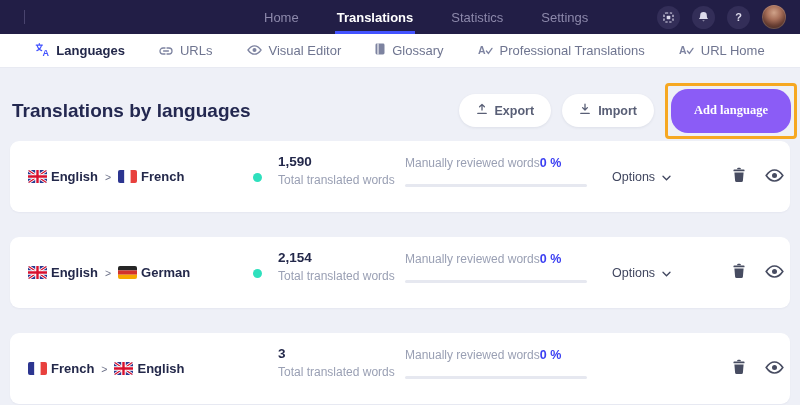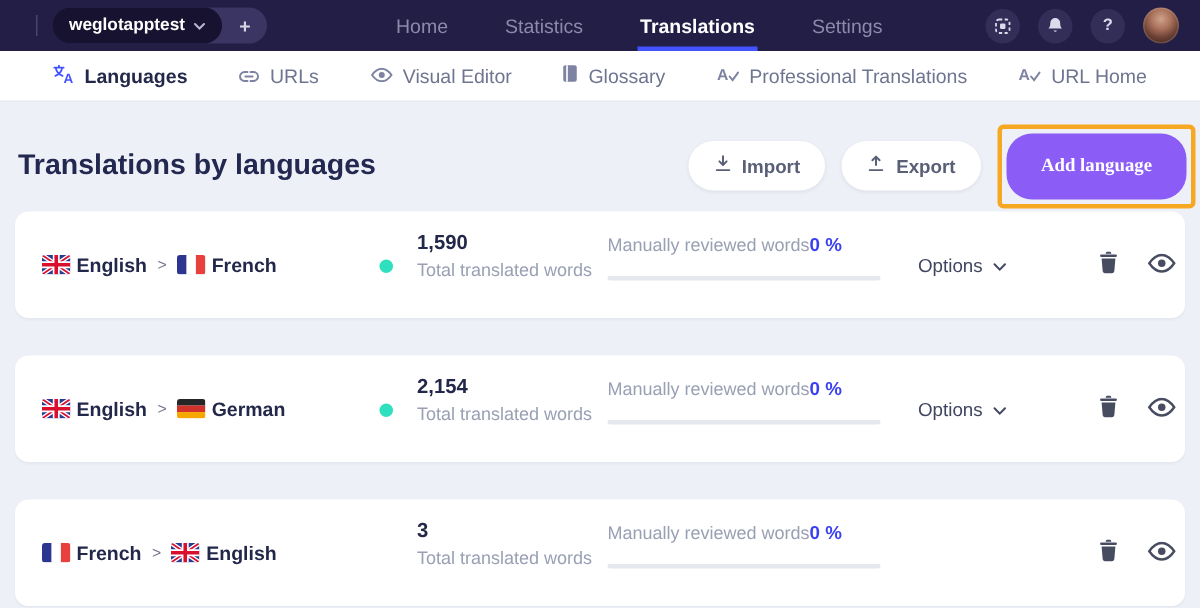--- a/index.html
+++ b/index.html
@@ -82,36 +82,25 @@
   .icon-btn { position:absolute; background:none; border:none; cursor:pointer;
     color:#474c61; padding:0; }
   .trash-btn { left:722px; top:26px; }
   .eye-btn { left:755px; top:28px; }
 </style>
 </head>
 <body>
 
 <header class="top-header">
   <div class="h-divider"></div>
-  <div class="project-pill">
-    <div class="project-inner">
-      <span>weglotapptest</span>
-      <span>
-        <svg width="8" height="5" viewBox="0 0 8 5">
-            <path d="M1 1l3 3 3-3" fill="none" stroke="currentColor" stroke-width="1.4" stroke-linecap="round"></path>
-          </svg>
-      </span>
-    </div>
-    <button class="add-project">+</button>
-  </div>
 
   <nav class="h-nav">
     <div class="h-nav-item">Home</div>
+    <div class="h-nav-item active">Translations</div>
     <div class="h-nav-item">Statistics</div>
-    <div class="h-nav-item active">Translations</div>
     <div class="h-nav-item">Settings</div>
   </nav>
 
   <div class="h-right">
     <div class="icon-circle">
       <svg width="11" height="11" viewBox="0 0 11 11">
           <rect x="1" y="1" width="9" height="9" rx="2" fill="none" stroke="currentColor" stroke-width="1.2" stroke-dasharray="2.2 1.6"></rect>
           <rect x="3.7" y="3.7" width="3.6" height="3.6" rx="0.8" fill="currentColor"></rect>
         </svg>
     </div>
@@ -182,34 +171,34 @@
   </div>
 </nav>
 
 <main>
   <div class="page-head">
     <h1 class="page-title">Translations by languages</h1>
     <div class="toolbar">
       <button class="pill-btn">
         <span>
           <svg width="12" height="12" viewBox="0 0 12 12">
-              <path d="M6 1.2v5.6M3.6 4.6 6 7 8.4 4.6" fill="none" stroke="currentColor" stroke-width="1.3" stroke-linecap="round" stroke-linejoin="round"></path>
+              <path d="M6 7V1.4M3.6 3.8 6 1.4l2.4 2.4" fill="none" stroke="currentColor" stroke-width="1.3" stroke-linecap="round" stroke-linejoin="round"></path>
               <path d="M1.8 10.4h8.4" stroke="currentColor" stroke-width="1.3" stroke-linecap="round"></path>
             </svg>
         </span>
-        <span>Import</span>
+        <span>Export</span>
       </button>
       <button class="pill-btn">
         <span>
           <svg width="12" height="12" viewBox="0 0 12 12">
-              <path d="M6 7V1.4M3.6 3.8 6 1.4l2.4 2.4" fill="none" stroke="currentColor" stroke-width="1.3" stroke-linecap="round" stroke-linejoin="round"></path>
+              <path d="M6 1.2v5.6M3.6 4.6 6 7 8.4 4.6" fill="none" stroke="currentColor" stroke-width="1.3" stroke-linecap="round" stroke-linejoin="round"></path>
               <path d="M1.8 10.4h8.4" stroke="currentColor" stroke-width="1.3" stroke-linecap="round"></path>
             </svg>
         </span>
-        <span>Export</span>
+        <span>Import</span>
       </button>
       <div class="highlight-box">
         <button class="primary-btn">Add language</button>
       </div>
     </div>
   </div>
 
   <section class="rows">
 
     <div class="card">

